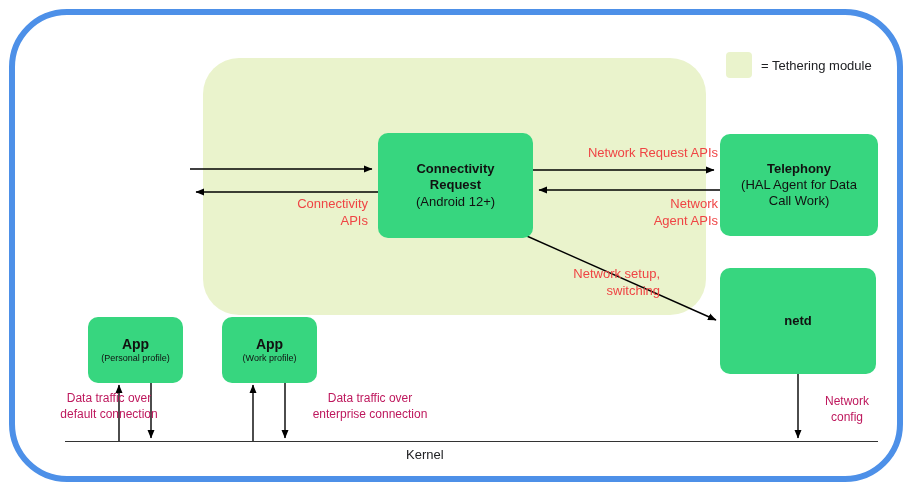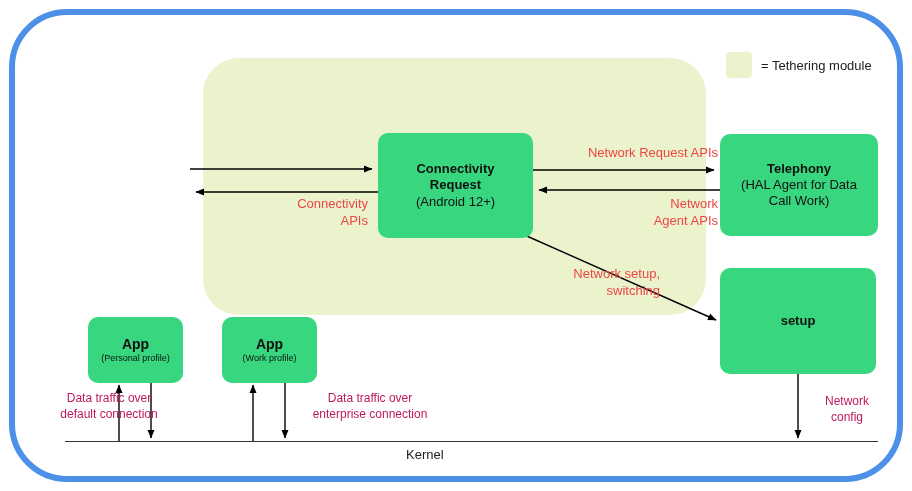--- a/index.html
+++ b/index.html
@@ -164,21 +164,21 @@
     <div class="sub">(Android 12+)</div>
   </div>
 
   <div class="node" id="node-telephony">
     <div class="title">Telephony</div>
     <div class="sub">(HAL Agent for Data</div>
     <div class="sub">Call Work)</div>
   </div>
 
   <div class="node" id="node-netd">
-    <div class="title">setup</div>
+    <div class="title">netd</div>
   </div>
 
   <div class="node small" id="node-app-personal">
     <div class="title">App</div>
     <div class="sub">(Personal profile)</div>
   </div>
 
   <div class="node small" id="node-app-work">
     <div class="title">App</div>
     <div class="sub">(Work profile)</div>

